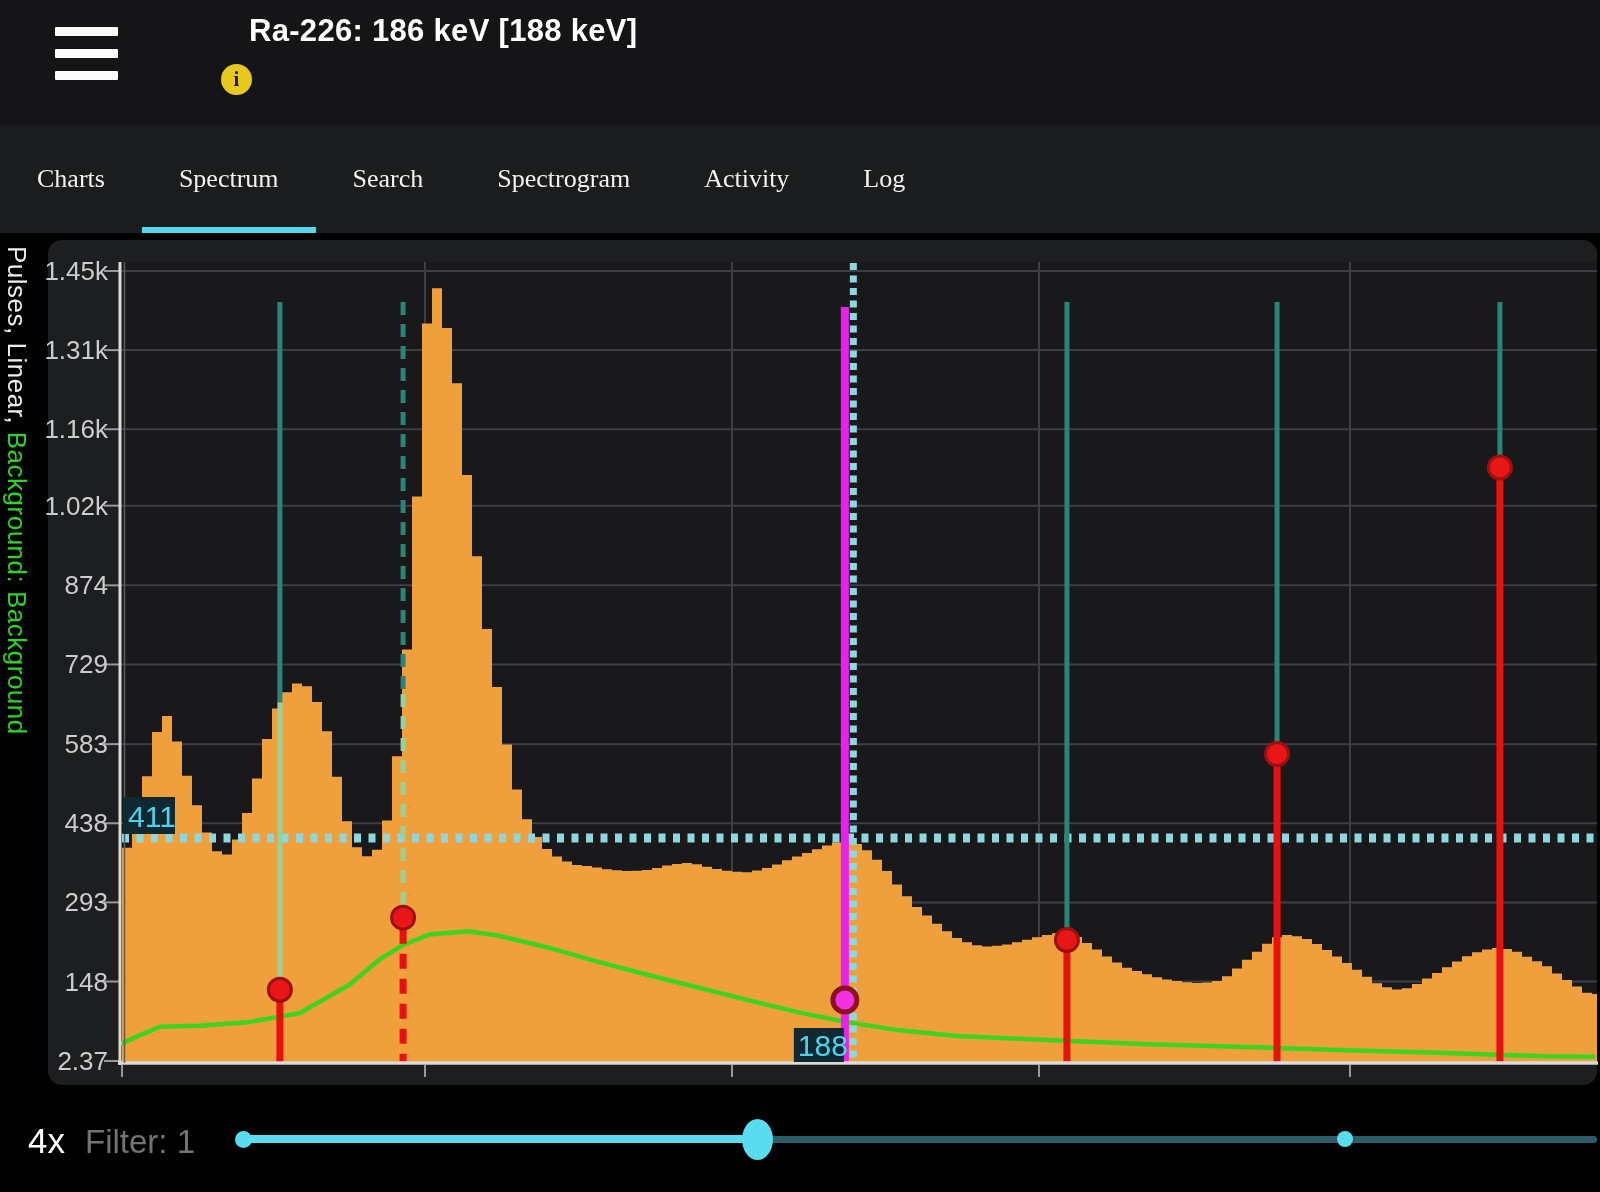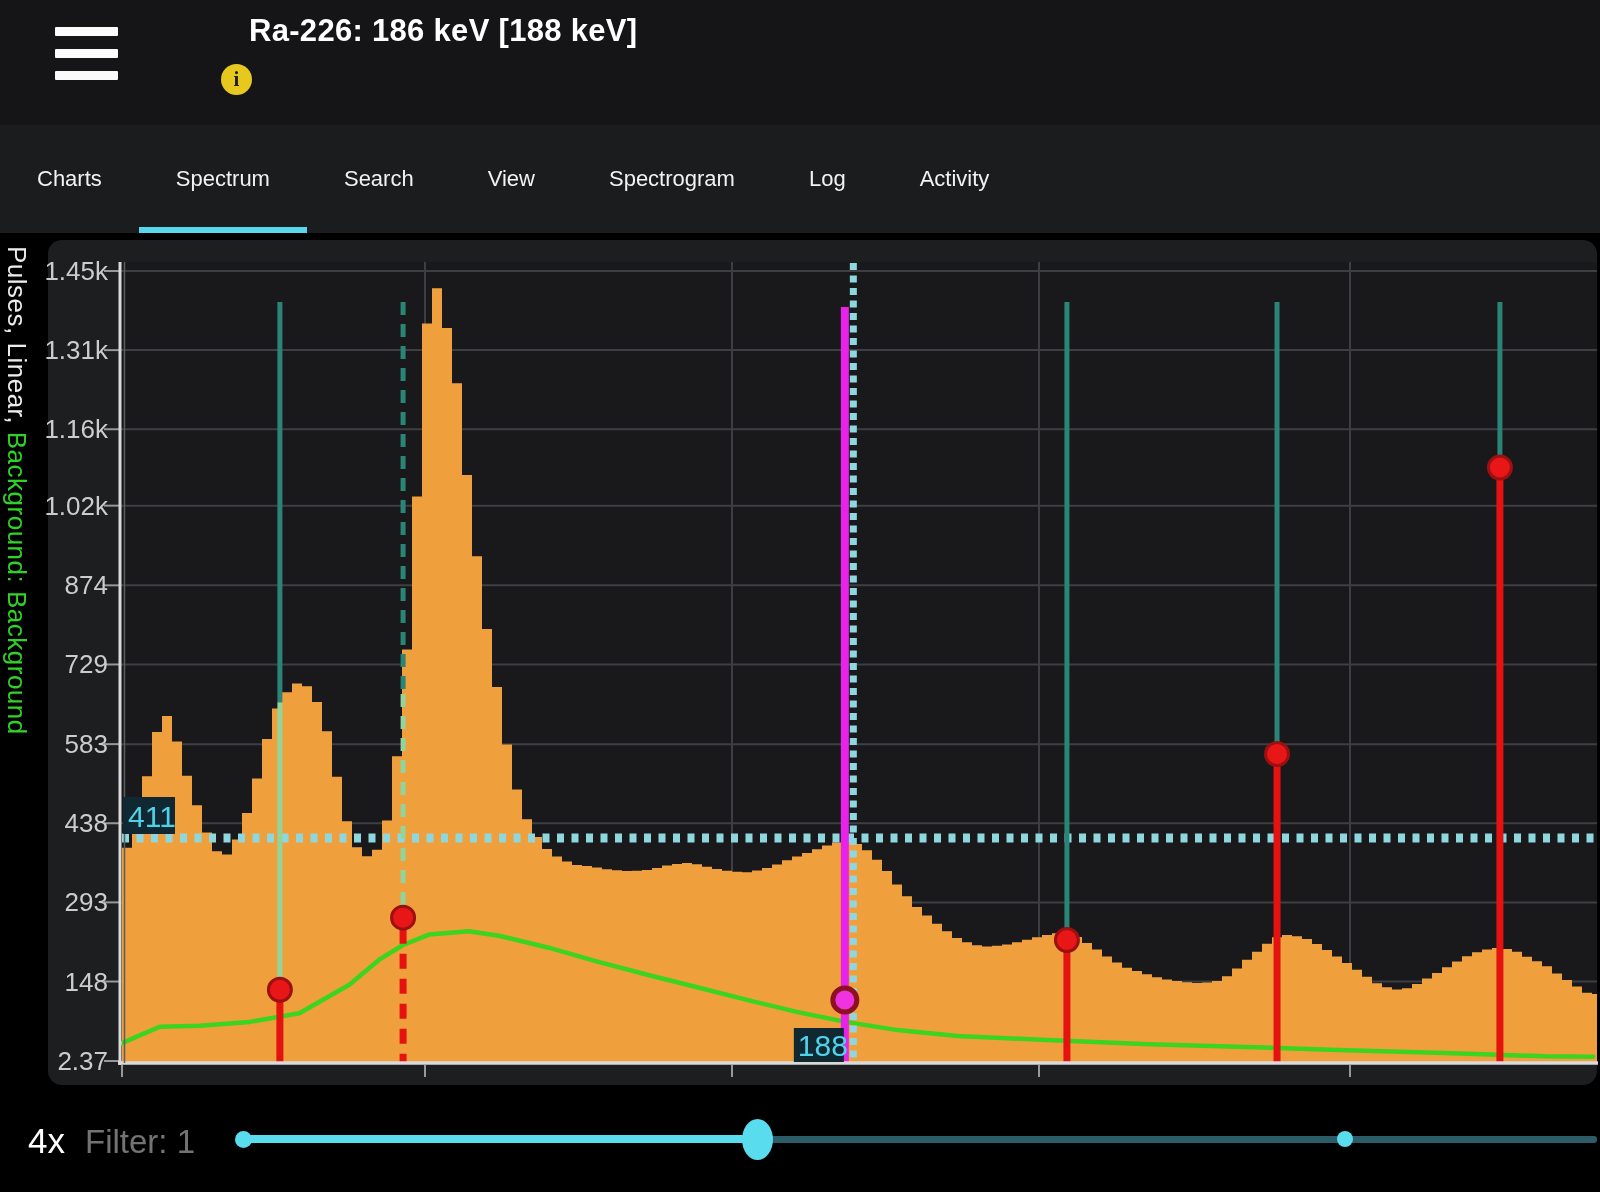--- a/index.html
+++ b/index.html
@@ -8,22 +8,22 @@
 
   .header{position:absolute;top:0;left:0;width:1600px;height:125px;background:#151517;}
   .menu{position:absolute;left:55px;top:27px;width:63px;height:56px;cursor:pointer;}
   .menu .bar{height:9px;background:#fbfbfb;border-radius:1px;margin-bottom:13px;}
   .title{position:absolute;left:218px;top:13px;font-size:31px;font-weight:bold;color:#fff;letter-spacing:.3px;margin-left:31px;}
   .info{position:absolute;left:221px;top:64px;width:31px;height:31px;border-radius:50%;background:#e7c81f;color:#23210a;
         font-weight:bold;font-size:21px;display:flex;align-items:center;justify-content:center;
         font-family:"Liberation Serif",serif;}
 
   .tabbar{position:absolute;top:125px;left:0;width:1600px;height:108px;background:#1b1c1e;display:flex;align-items:stretch;}
-  .tab{position:relative;display:flex;align-items:center;padding:0 37px;font-size:22px;color:#f2f2f2;
-       background:none;border:none;font-family:Liberation Sans, sans-serif;cursor:pointer;}
+  .tab{position:relative;display:flex;align-items:center;padding:0 37px;font-size:26px;color:#f2f2f2;
+       background:none;border:none;font-family:Liberation Serif, serif;cursor:pointer;}
   .tab.active::after{content:"";position:absolute;left:0;right:0;bottom:0;height:6px;background:#57d7e9;}
 
   .chart-region{position:absolute;top:240px;left:0;width:1600px;height:845px;}
   .ytitle{position:absolute;left:1px;top:6px;height:838px;writing-mode:vertical-rl;font-size:26px;color:#ececec;
           overflow:hidden;white-space:nowrap;letter-spacing:.5px;z-index:2;}
   .ytitle .green{color:#2fd325;}
   #plot{position:absolute;left:0;top:0;}
 
   .footer{position:absolute;top:1085px;left:0;width:1584px;height:107px;background:#000;}
   .zoomlbl{position:absolute;left:28px;top:36px;font-size:35px;color:#fff;}
@@ -47,24 +47,23 @@
       <div class="bar"></div>
     </div>
     <div class="title">Ra-226: 186 keV [188 keV]</div>
     <div class="info">i</div>
   </div>
 
   <div class="tabbar">
       <button class="tab">Charts</button>
       <button class="tab active">Spectrum</button>
       <button class="tab">Search</button>
-      <button class="tab">View</button>
       <button class="tab">Spectrogram</button>
+      <button class="tab">Activity</button>
       <button class="tab">Log</button>
-      <button class="tab">Activity</button>
     </div>
 
   <div class="chart-region">
     <div class="ytitle"><span>Pulses, Linear, </span><span class="green">Background: Background</span></div>
     <svg id="plot" width="1600" height="845" viewBox="0 0 1600 845">
         <rect x="48" y="0" width="1549" height="845" rx="14" fill="#1d1e20"></rect>
         <rect x="120" y="22" width="1477" height="801" fill="#19191c"></rect>
         <line x1="120" x2="1597" y1="30.984880099999828" y2="30.984880099999828" stroke="#3d3f42" stroke-width="2"></line>
         <line x1="104" x2="120" y1="30.984880099999828" y2="30.984880099999828" stroke="#97989a" stroke-width="2"></line>
         <text x="108" y="39.98488009999983" fill="#cbcccd" font-size="26" text-anchor="end">1.45k</text>

